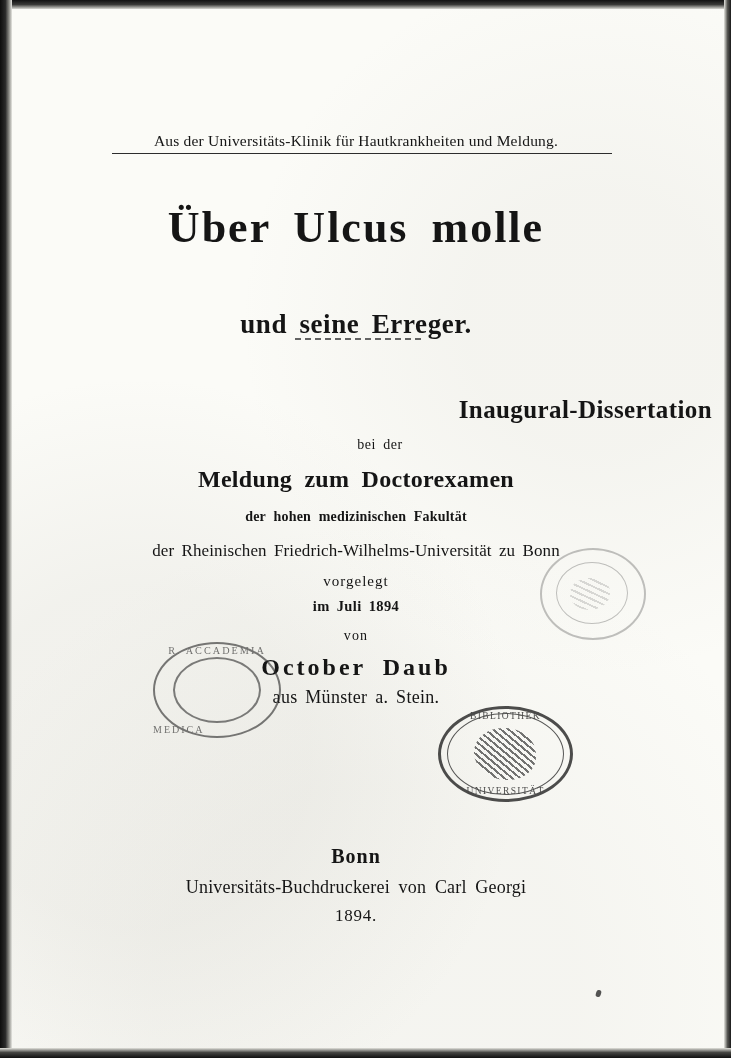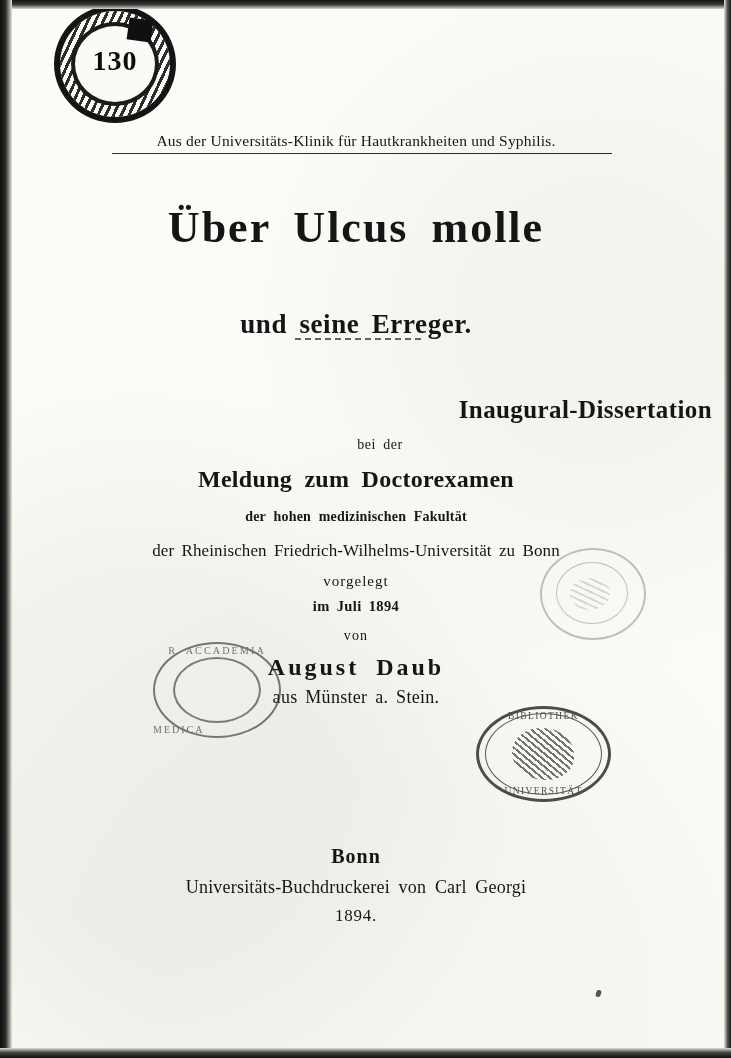--- a/index.html
+++ b/index.html
@@ -322,21 +322,21 @@
   .stamp-accademia .t1 {
     position: absolute; left: 0; right: 0; top: 3px; text-align: center;
     transform: scaleX(1.02);
   }
   .stamp-accademia .t2 {
     position: absolute; left: 0; right: 0; bottom: 3px; text-align: left;
   }
 
   
   .stamp-bibliothek {
-    left: 476px;
+    left: 438px;
     top: 706px;
     width: 135px;
     height: 96px;
     opacity: 0.78;
   }
   .stamp-bibliothek .oval-outer {
     position: absolute;
     inset: 0;
     border-radius: 50%;
     border: 3px solid #1d1d1d;
@@ -417,51 +417,44 @@
 </head>
 <body>
 
 <div id="page">
 
   <div class="paper"></div>
 
   <div class="content">
 
     <div class="header-line">
-      <span>Aus der Universitäts-Klinik für Hautkrankheiten und Syphilis.</span>
+      <span>Aus der Universitäts-Klinik für Hautkrankheiten und Meldung.</span>
       <span class="rule"></span>
     </div>
 
     <div class="title-main">Über Ulcus molle</div>
     <div class="title-sub">und seine Erreger.</div>
 
     <div class="divider"></div>
 
     <div class="diss-title">Inaugural-Dissertation</div>
     <div class="bei-der">bei der</div>
     <div class="meldung">Meldung zum Doctorexamen</div>
     <div class="fakultaet">der hohen medizinischen Fakultät</div>
     <div class="universitaet">der Rheinischen Friedrich-Wilhelms-Universität zu Bonn</div>
     <div class="vorgelegt">vorgelegt</div>
     <div class="datum">im Juli 1894</div>
     <div class="von">von</div>
-    <div class="author">August Daub</div>
+    <div class="author">October Daub</div>
     <div class="author-origin">aus Münster a. Stein.</div>
 
     <div class="imprint-city">Bonn</div>
     <div class="imprint-printer">Universitäts-Buchdruckerei von Carl Georgi</div>
     <div class="imprint-year">1894.</div>
 
-    <div class="stamp stamp-topleft">
-      <div class="hatch"></div>
-      <div class="ring-outer"></div>
-      <div class="ring-inner"></div>
-      <div class="sq"></div>
-      <div class="number">130</div>
-    </div>
 
     <div class="stamp stamp-accademia">
       <div class="oval-outer"></div>
       <div class="oval-inner"></div>
       <div class="curve">
         <div class="t1">R. ACCADEMIA</div>
         <div class="t2">MEDICA</div>
       </div>
     </div>
 

